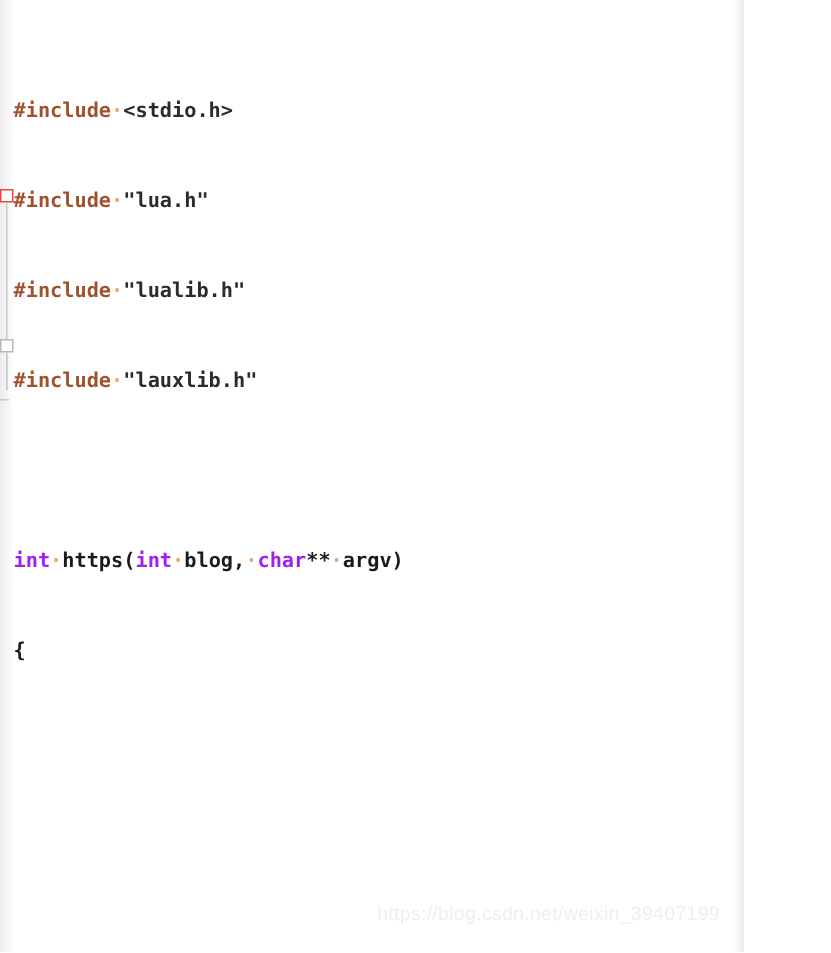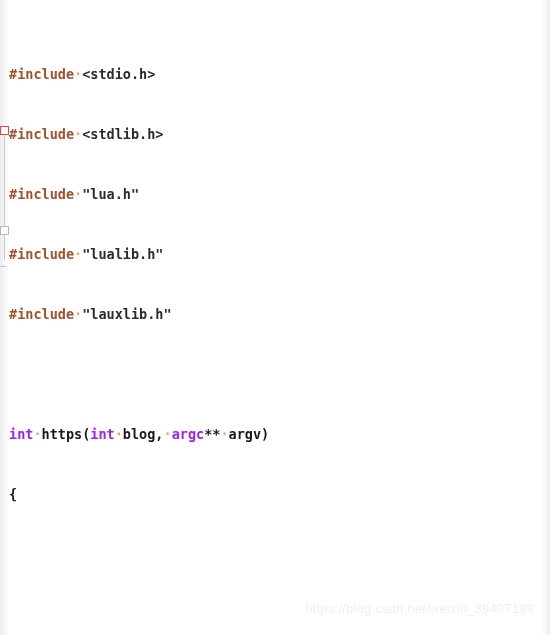--- a/index.html
+++ b/index.html
@@ -2,21 +2,21 @@
 <html><head>
 <meta charset="utf-8">
 <style>
   html, body {
     margin: 0;
     padding: 0;
     background: #ffffff;
   }
   #editor {
     position: relative;
-    width: 550px;
+    width: 496px;
     height: 635px;
     background: #ffffff;
     overflow: hidden;
     font-family: "DejaVu Sans Mono", "Liberation Mono", monospace;
     font-size: 13.5px;
     font-weight: bold;
     line-height: 20px;
     color: #202020;
   }
   
@@ -110,26 +110,25 @@
     <div class="fold-line" style="top:135px; height:125px;"></div>
 
     <div class="fold-box" style="top:226px;"></div>
     <div class="fold-line" style="top:235px; height:25px;"></div>
     <div class="fold-tick" style="top:266px;"></div>
   </div>
 
   <div id="code">
 
     <div class="line"><span class="pp">#include</span><span class="ws">·</span><span class="hdr">&lt;stdio.h&gt;</span></div>
-    <div class="line"><span class="pp">#include</span><span class="ws">·</span><span class="hdr">&lt;stdlib.h&gt;</span></div>
     <div class="line"><span class="pp">#include</span><span class="ws">·</span><span class="hdr">"lua.h"</span></div>
     <div class="line"><span class="pp">#include</span><span class="ws">·</span><span class="hdr">"lualib.h"</span></div>
     <div class="line"><span class="pp">#include</span><span class="ws">·</span><span class="hdr">"lauxlib.h"</span></div>
     <div class="line"> </div>
-    <div class="line"><span class="kw">int</span><span class="ws">·</span><span class="ident">https(</span><span class="kw">int</span><span class="ws">·</span><span class="ident">blog,</span><span class="ws">·</span><span class="kw">argc</span><span class="punct">**</span><span class="ws">·</span><span class="ident">argv)</span></div>
+    <div class="line"><span class="kw">int</span><span class="ws">·</span><span class="ident">https(</span><span class="kw">int</span><span class="ws">·</span><span class="ident">blog,</span><span class="ws">·</span><span class="kw">char</span><span class="punct">**</span><span class="ws">·</span><span class="ident">argv)</span></div>
     <div class="line"><span class="punct">{</span></div>
     
     
     
     
     
     
     
     
     

